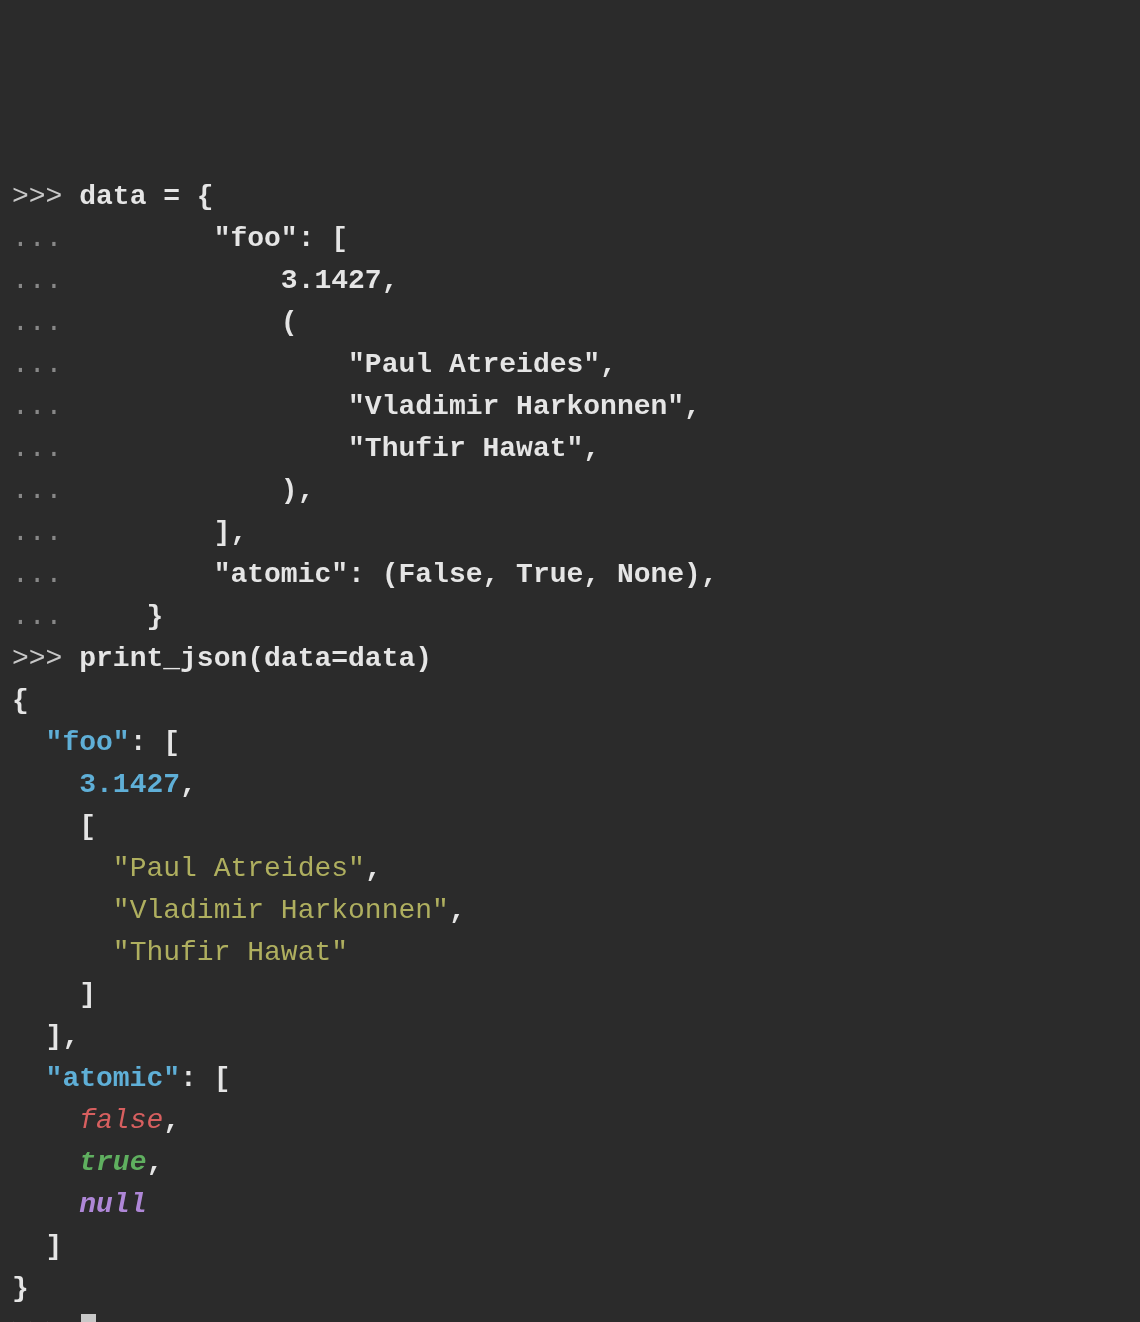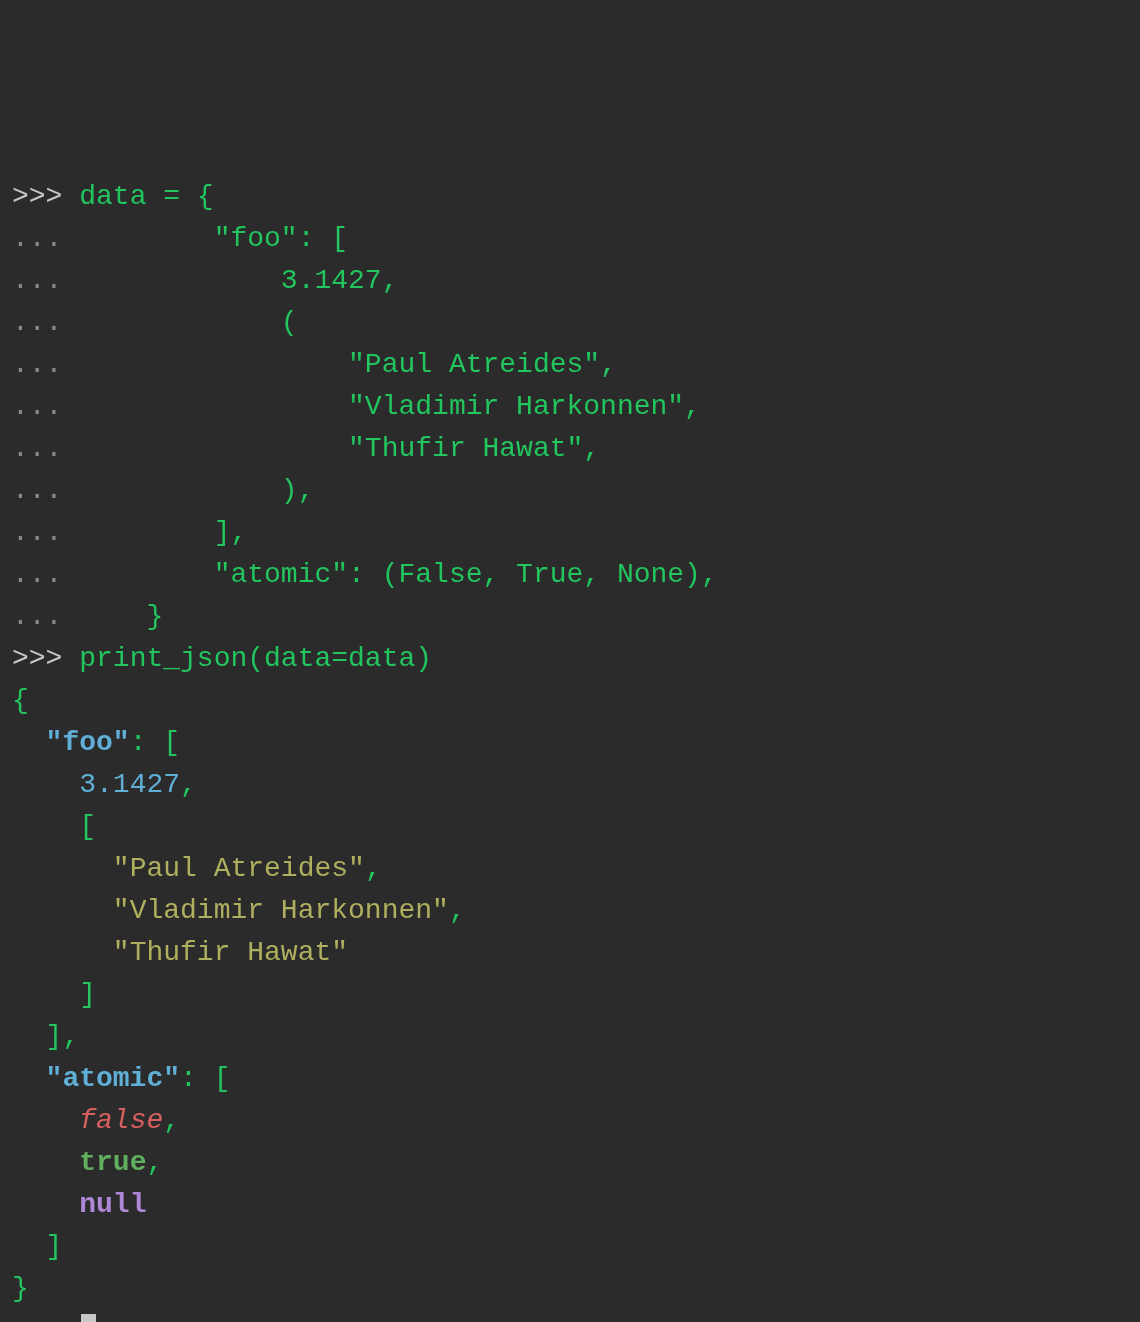--- a/index.html
+++ b/index.html
@@ -22,44 +22,47 @@
     .line {
       display: block;
     }
     .prompt {
       color: #c8c8c8;
     }
     .cont {
       color: #888888;
     }
     .plain {
-      color: #22c55e;
+      color: #e5e5e5;
+      font-weight: bold;
     }
     .key {
       color: #5fafd7;
       font-weight: bold;
     }
     .number {
       color: #5fafd7;
-      font-weight: normal;
+      font-weight: bold;
     }
     .string {
       color: #afaf5f;
     }
     .false {
       color: #d75f5f;
       font-style: italic;
       font-weight: normal;
     }
     .true {
       color: #5faf5f;
+      font-style: italic;
       font-weight: bold;
     }
     .null {
       color: #af87d7;
+      font-style: italic;
       font-weight: bold;
     }
     .cursor {
       display: inline-block;
       width: 15px;
       height: 32px;
       background-color: #c8c8c8;
       vertical-align: text-bottom;
       margin-left: 2px;
     }

